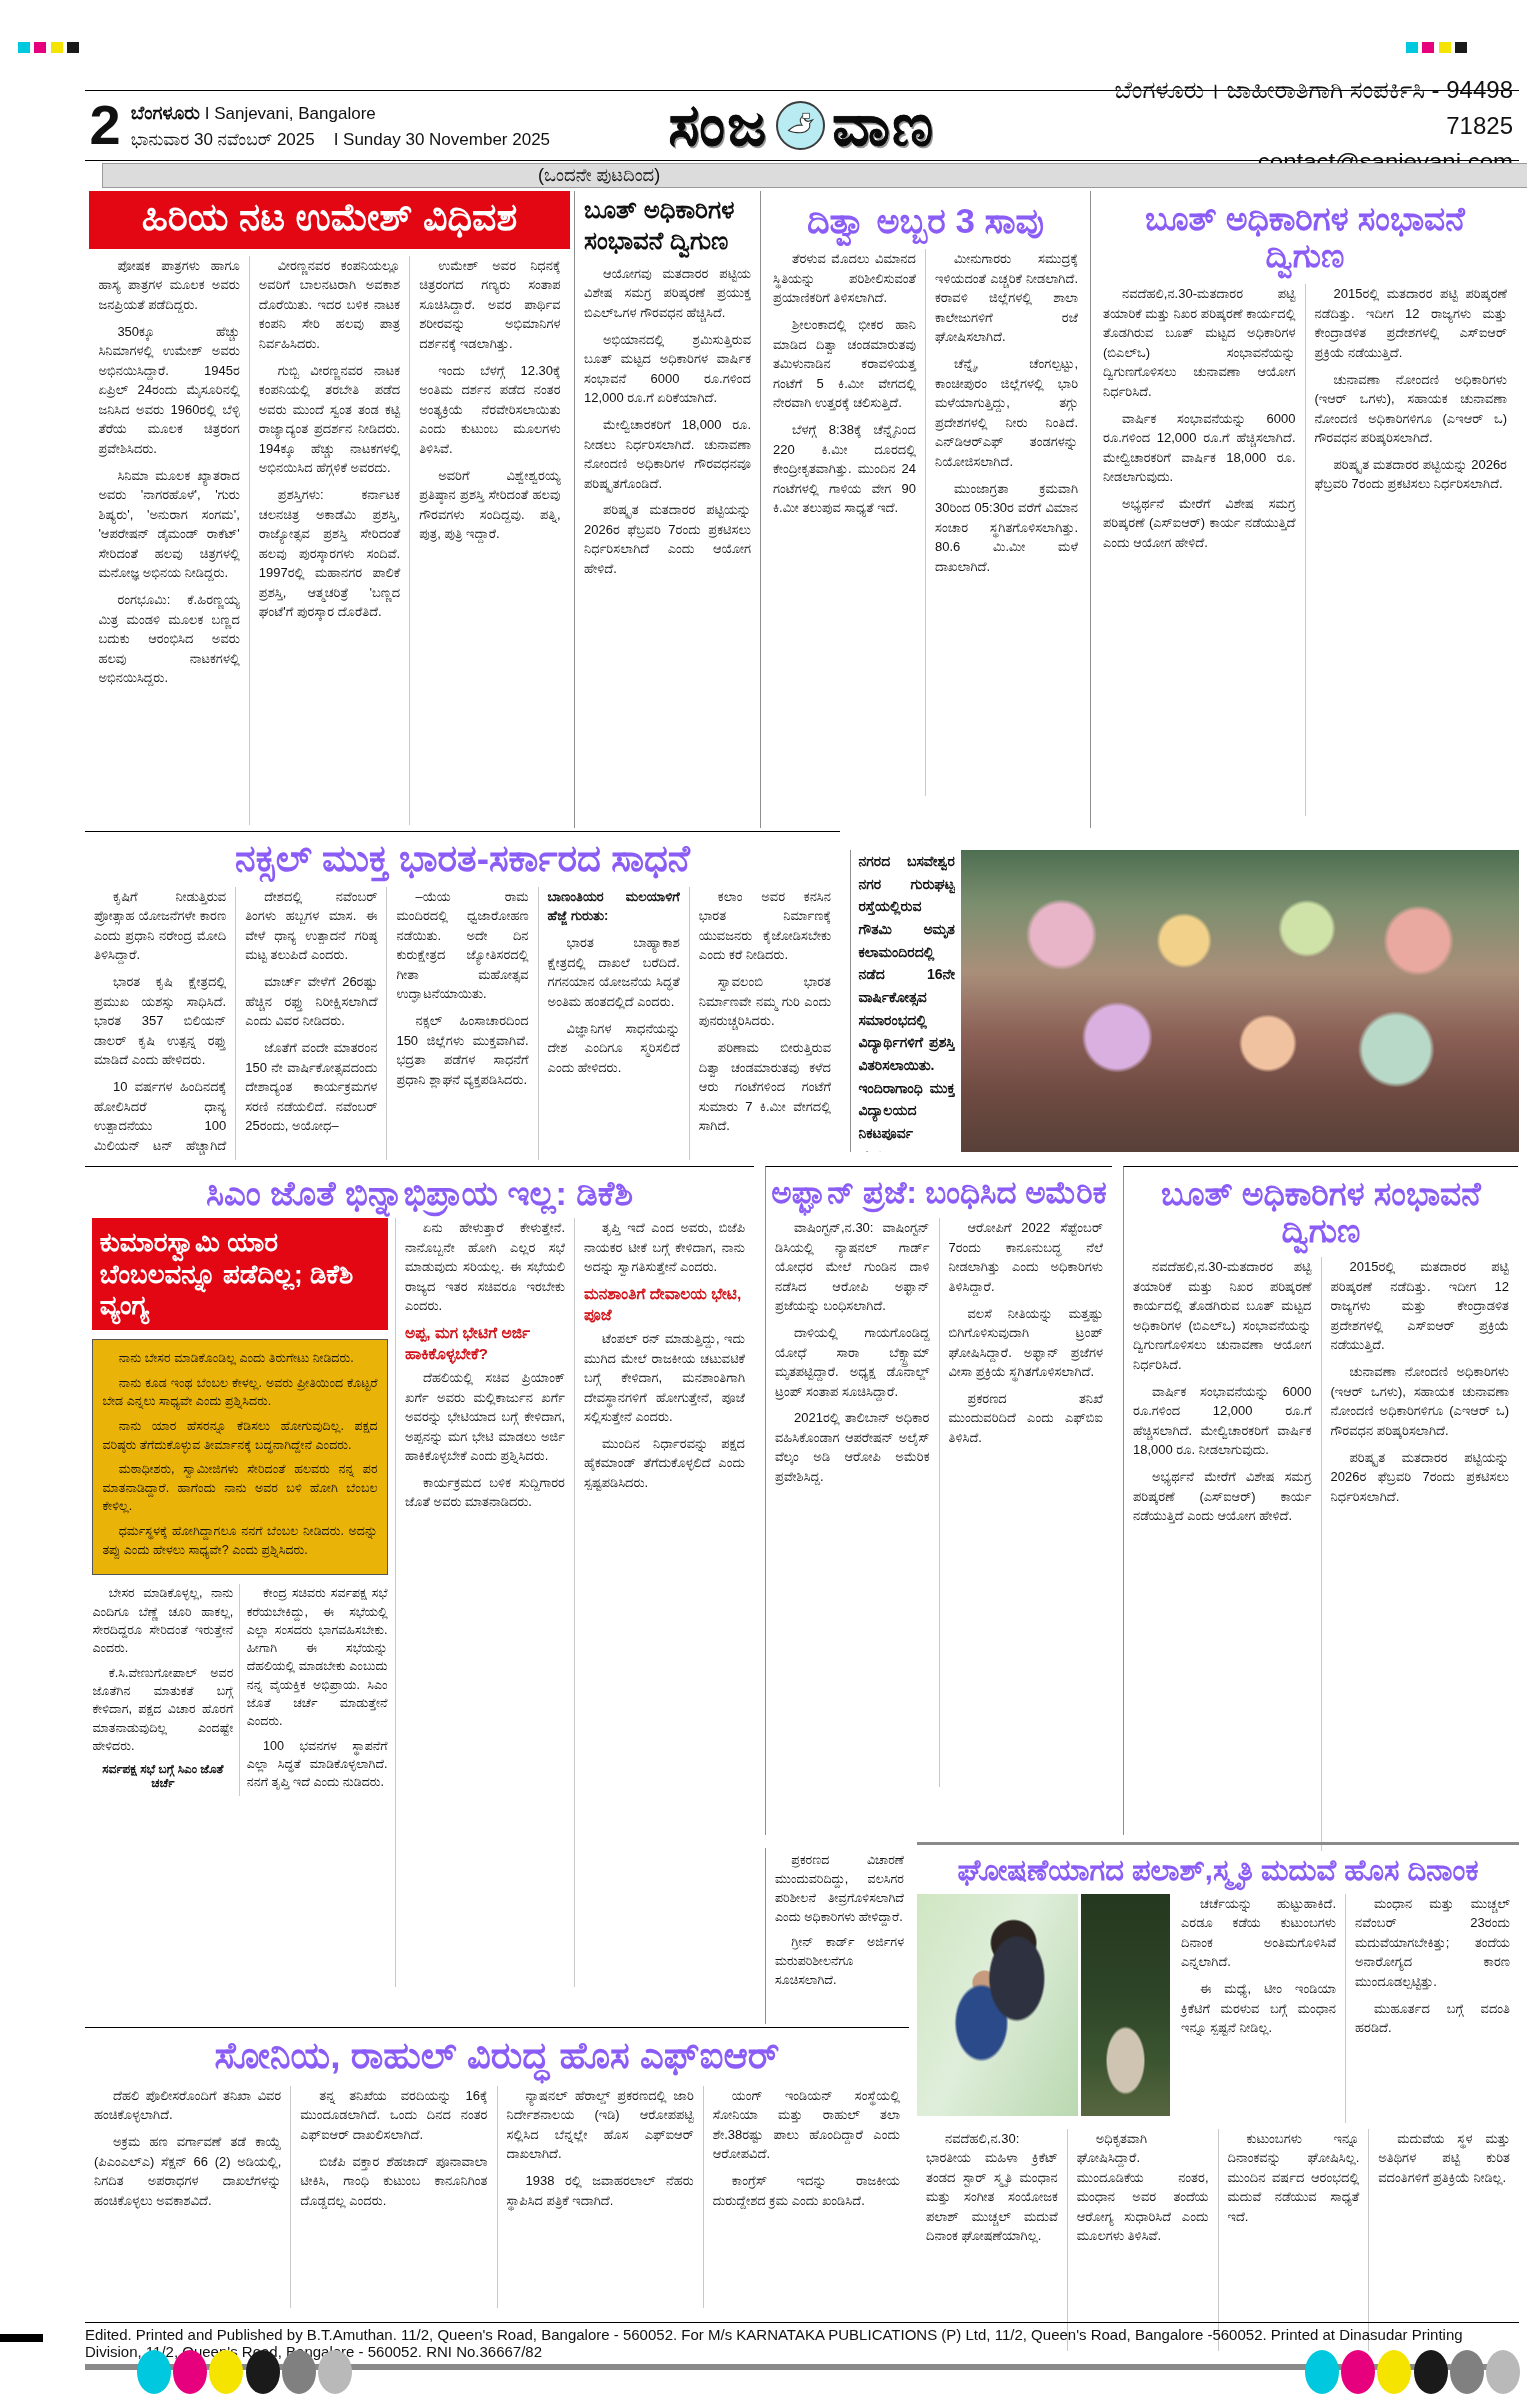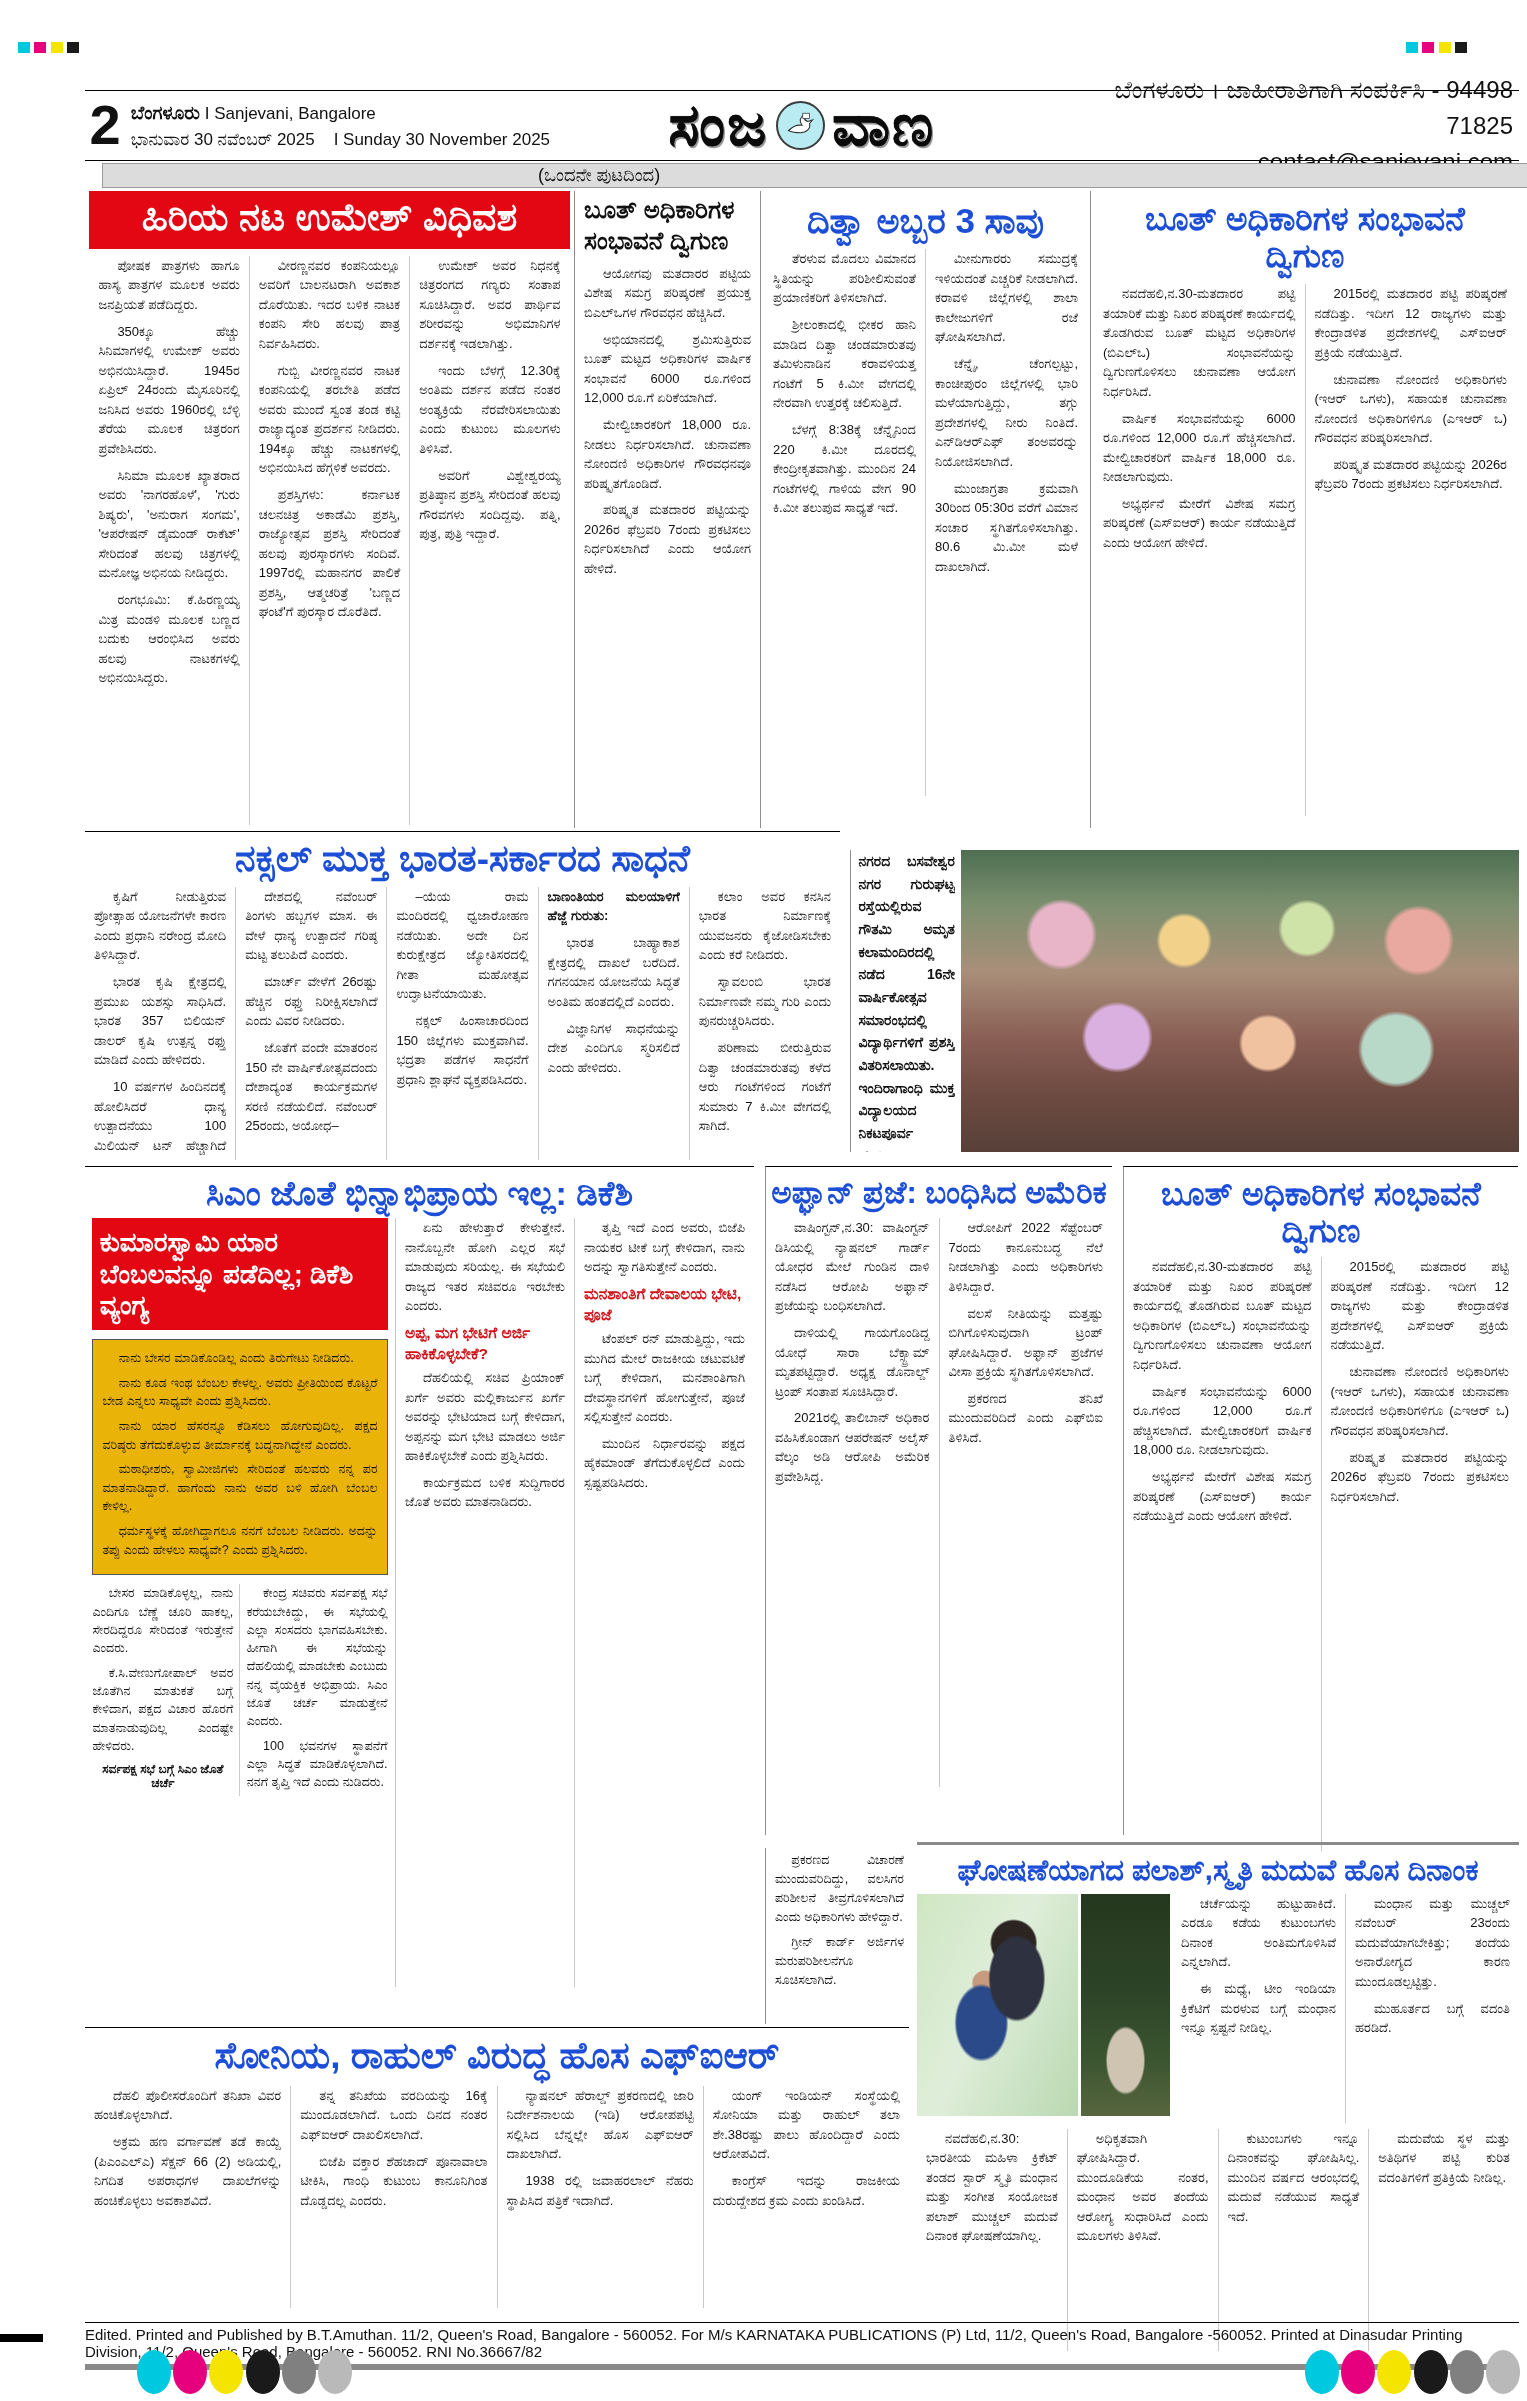--- a/index.html
+++ b/index.html
@@ -26,21 +26,21 @@
   .hdr-right{width:473px;text-align:right;font-size:24px;line-height:1.5;padding-right:6px;}
   .contbar{position:absolute;left:102px;top:163px;width:1434px;height:25px;background:#dcdcdc;
            border:0.7px solid #9a9a9a;font-size:18px;display:flex;align-items:center;padding-left:435px;}
   
   .cols{display:flex;}
   .col{flex:1;padding:0 9px;overflow:hidden;}
   .col + .col{border-left:0.7px solid #c9c9c9;}
   .col p{margin:0 0 7.4px;font-size:13px;line-height:1.5;text-align:justify;text-indent:19px;}
   .h-redbox{background:#e30613;color:#fff;font-weight:bold;font-size:38px;text-align:center;
             padding:7.4px 4.4px 10.3px;line-height:1.05;}
-  .headline{font-weight:bold;text-align:center;line-height:1.12;color:#1d4ed8;}
+  .headline{font-weight:bold;text-align:center;line-height:1.12;color:#8b5cf6;}
   .subhead-red{color:#d11117;font-weight:bold;font-size:15.5px;line-height:1.3;margin:4.4px 0;}
   .lead-bold{font-weight:bold;}
   
   .sec1{position:absolute;left:85px;top:191px;width:1434px;height:637px;display:flex;}
   .art-umesh{width:489px;padding:0 4.4px;}
   .art-booth-sm{width:186px;padding:4.4px 9px;border-left:1.1px solid #8e8e8e;}
   .art-ditwa{width:330px;padding:0 3px;border-left:1.1px solid #8e8e8e;}
   .art-booth-main{width:429px;padding:0 3px;border-left:1.1px solid #8e8e8e;}
   .booth-sm-head{font-size:24.4px;font-weight:bold;line-height:1.25;margin-bottom:7.4px;text-align:left;}
   
@@ -195,21 +195,21 @@
     <div class="art-ditwa">
       <div class="headline" style="font-size:35px;padding:10.3px 0 9px;">ದಿತ್ವಾ ಅಬ್ಬರ 3 ಸಾವು</div>
       <div class="cols" style="height:547px;">
         <div class="col">
             <p>ತೆರಳುವ ಮೊದಲು ವಿಮಾನದ ಸ್ಥಿತಿಯನ್ನು ಪರಿಶೀಲಿಸುವಂತೆ ಪ್ರಯಾಣಿಕರಿಗೆ ತಿಳಿಸಲಾಗಿದೆ.</p>
             <p>ಶ್ರೀಲಂಕಾದಲ್ಲಿ ಭೀಕರ ಹಾನಿ ಮಾಡಿದ ದಿತ್ವಾ ಚಂಡಮಾರುತವು ತಮಿಳುನಾಡಿನ ಕರಾವಳಿಯತ್ತ ಗಂಟೆಗೆ 5 ಕಿ.ಮೀ ವೇಗದಲ್ಲಿ ನೇರವಾಗಿ ಉತ್ತರಕ್ಕೆ ಚಲಿಸುತ್ತಿದೆ.</p>
             <p>ಬೆಳಗ್ಗೆ 8:38ಕ್ಕೆ ಚೆನ್ನೈನಿಂದ 220 ಕಿ.ಮೀ ದೂರದಲ್ಲಿ ಕೇಂದ್ರೀಕೃತವಾಗಿತ್ತು. ಮುಂದಿನ 24 ಗಂಟೆಗಳಲ್ಲಿ ಗಾಳಿಯ ವೇಗ 90 ಕಿ.ಮೀ ತಲುಪುವ ಸಾಧ್ಯತೆ ಇದೆ.</p>
           </div>
         <div class="col">
             <p>ಮೀನುಗಾರರು ಸಮುದ್ರಕ್ಕೆ ಇಳಿಯದಂತೆ ಎಚ್ಚರಿಕೆ ನೀಡಲಾಗಿದೆ. ಕರಾವಳಿ ಜಿಲ್ಲೆಗಳಲ್ಲಿ ಶಾಲಾ ಕಾಲೇಜುಗಳಿಗೆ ರಜೆ ಘೋಷಿಸಲಾಗಿದೆ.</p>
-            <p>ಚೆನ್ನೈ, ಚೆಂಗಲ್ಪಟ್ಟು, ಕಾಂಚೀಪುರಂ ಜಿಲ್ಲೆಗಳಲ್ಲಿ ಭಾರಿ ಮಳೆಯಾಗುತ್ತಿದ್ದು, ತಗ್ಗು ಪ್ರದೇಶಗಳಲ್ಲಿ ನೀರು ನಿಂತಿದೆ. ಎನ್‌ಡಿಆರ್‌ಎಫ್ ತಂಅವರದ್ನು ನಿಯೋಜಿಸಲಾಗಿದೆ.</p>
+            <p>ಚೆನ್ನೈ, ಚೆಂಗಲ್ಪಟ್ಟು, ಕಾಂಚೀಪುರಂ ಜಿಲ್ಲೆಗಳಲ್ಲಿ ಭಾರಿ ಮಳೆಯಾಗುತ್ತಿದ್ದು, ತಗ್ಗು ಪ್ರದೇಶಗಳಲ್ಲಿ ನೀರು ನಿಂತಿದೆ. ಎನ್‌ಡಿಆರ್‌ಎಫ್ ತಂಡಗಳನ್ನು ನಿಯೋಜಿಸಲಾಗಿದೆ.</p>
             <p>ಮುಂಜಾಗ್ರತಾ ಕ್ರಮವಾಗಿ 30ರಿಂದ 05:30ರ ವರೆಗೆ ವಿಮಾನ ಸಂಚಾರ ಸ್ಥಗಿತಗೊಳಿಸಲಾಗಿತ್ತು. 80.6 ಮಿ.ಮೀ ಮಳೆ ದಾಖಲಾಗಿದೆ.</p>
           </div>
       </div>
     </div>
 
     <div class="art-booth-main">
       <div class="headline" style="font-size:33px;padding:10.3px 15px 9px;">ಬೂತ್ ಅಧಿಕಾರಿಗಳ ಸಂಭಾವನೆ ದ್ವಿಗುಣ</div>
       <div class="cols" style="height:532px;">
         <div class="col">
             <p>ನವದೆಹಲಿ,ನ.30-ಮತದಾರರ ಪಟ್ಟಿ ತಯಾರಿಕೆ ಮತ್ತು ನಿಖರ ಪರಿಷ್ಕರಣೆ ಕಾರ್ಯದಲ್ಲಿ ತೊಡಗಿರುವ ಬೂತ್ ಮಟ್ಟದ ಅಧಿಕಾರಿಗಳ (ಬಿಎಲ್ಒ) ಸಂಭಾವನೆಯನ್ನು ದ್ವಿಗುಣಗೊಳಿಸಲು ಚುನಾವಣಾ ಆಯೋಗ ನಿರ್ಧರಿಸಿದೆ.</p>

